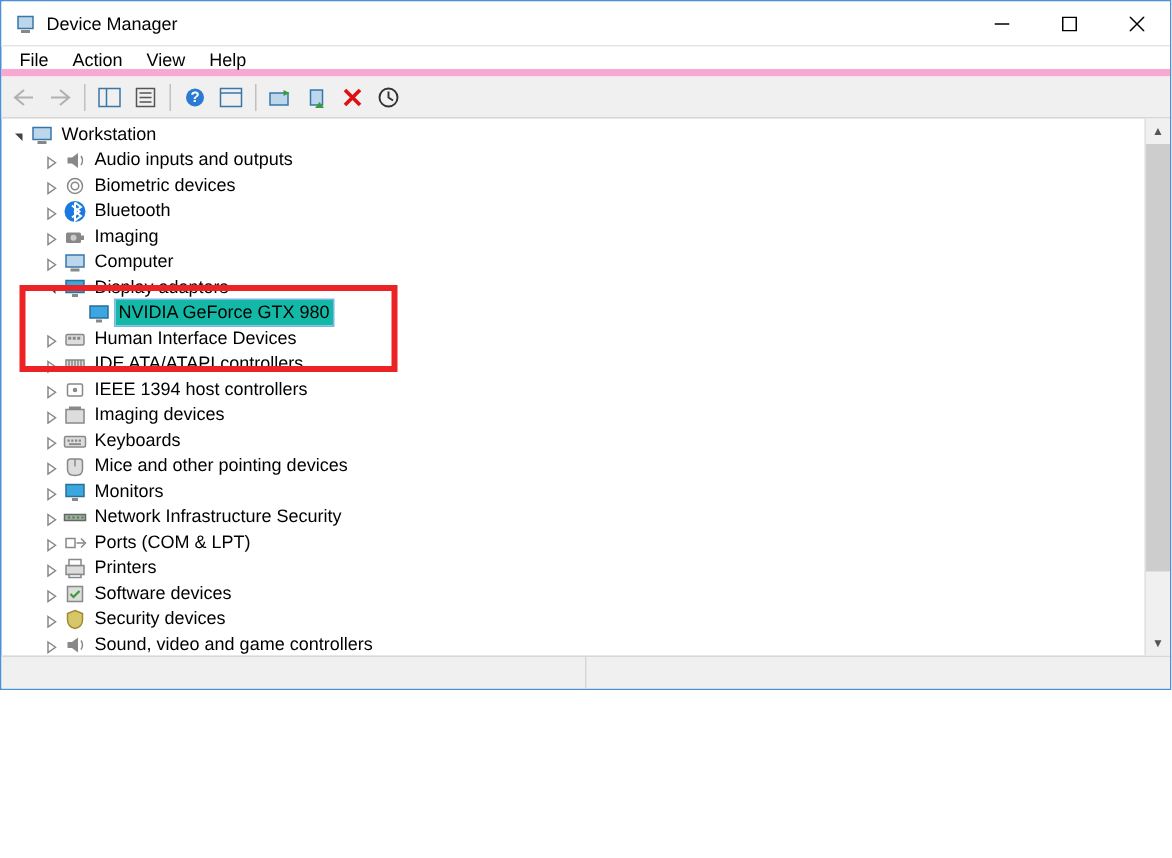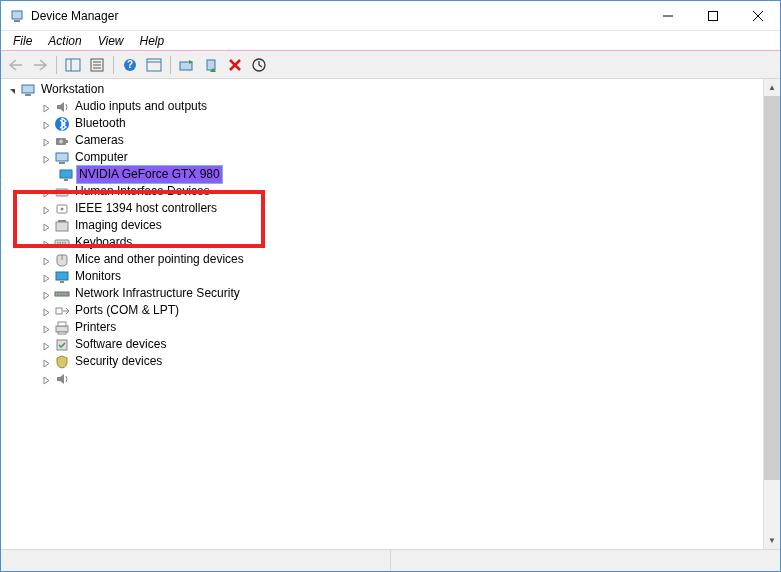--- a/index.html
+++ b/index.html
@@ -4,21 +4,21 @@
 <style>
   * { box-sizing: border-box; }
   html, body {
     margin: 0; padding: 0;
     font-family: "Segoe UI", Tahoma, sans-serif;
     font-size: 12px;
     background: #fff;
     user-select: none;
   }
   .window {
-    width: 781px; height: 572px;
+    width: 781px; height: 460px;
     border: 1px solid #4a90d9;
     display: flex; flex-direction: column;
     position: relative;
   }
   
   .titlebar {
     height: 30px;
     background: #fff;
     display: flex; align-items: center;
     border-bottom: 1px solid #e5e5e5;
@@ -35,24 +35,23 @@
   }
   .win-controls { display: flex; height: 100%; }
   .win-btn {
     width: 45px; height: 100%;
     display: flex; align-items: center; justify-content: center;
     color: #000;
   }
   
   .menubar {
     height: 20px;
-    display: flex; align-items: flex-end;
+    display: flex; align-items: flex-start;
     padding: 0 4px;
-    border-bottom: 1px solid #f9a8d4;
-    font-style: italic;
+    border-bottom: 5px solid #f9a8d4;
   }
   .menu-item {
     padding: 2px 8px;
   }
   
   .toolbar {
     height: 28px;
     display: flex; align-items: center;
     padding: 0 4px;
     gap: 2px;
@@ -95,25 +94,25 @@
     color: #666;
   }
   .tree-icon {
     width: 16px; height: 16px;
     margin: 0 3px 0 1px;
     display: flex; align-items: center; justify-content: center;
     flex-shrink:0;
   }
   .tree-label { padding: 0 2px; }
   .tree-label.selected {
-    background: #8b5cf6;
+    background: #14b8a6;
     outline: 1px solid #7ab7e8;
   }
   .indent-0 { padding-left: 4px; }
-  .indent-1 { padding-left: 38px; }
+  .indent-1 { padding-left: 26px; }
   .indent-2 { padding-left: 42px; }
   
   .highlight-box {
     position: absolute;
     border: 4px solid #ec2224;
     pointer-events: none;
   }
   
   .scrollbar {
     width: 17px;
@@ -285,54 +284,82 @@
           <span class="tree-label">Audio inputs and outputs</span>
         </div>
         <div class="tree-row indent-1">
           <span class="expander">
             <svg width="9" height="9">
               <path d="M2 1 L7 4.5 L2 8 Z" fill="none" stroke="#888"></path>
             </svg>
           </span>
           <span class="tree-icon">
             <svg width="16" height="16" viewBox="0 0 16 16">
+              <circle cx="8" cy="8" r="5" fill="none" stroke="#888"></circle>
+              <circle cx="8" cy="8" r="2.5" fill="none" stroke="#888"></circle>
+            </svg>
+          </span>
+          <span class="tree-label">Biometric devices</span>
+        </div>
+        <div class="tree-row indent-1">
+          <span class="expander">
+            <svg width="9" height="9">
+              <path d="M2 1 L7 4.5 L2 8 Z" fill="none" stroke="#888"></path>
+            </svg>
+          </span>
+          <span class="tree-icon">
+            <svg width="16" height="16" viewBox="0 0 16 16">
               <circle cx="8" cy="8" r="7" fill="#1b7ae0"></circle>
               <path d="M6 4 l5 4 -5 4 M8 2 v12 l4 -3 -4 -3 4 -3 -4 -3" fill="none" stroke="#fff" stroke-width="1.3"></path>
             </svg>
           </span>
           <span class="tree-label">Bluetooth</span>
         </div>
         <div class="tree-row indent-1">
           <span class="expander">
             <svg width="9" height="9">
               <path d="M2 1 L7 4.5 L2 8 Z" fill="none" stroke="#888"></path>
             </svg>
           </span>
           <span class="tree-icon">
             <svg width="16" height="16" viewBox="0 0 16 16">
               <rect x="2" y="5" width="10" height="7" rx="1" fill="#888"></rect>
               <circle cx="7" cy="8.5" r="2" fill="#ccc"></circle>
               <rect x="12" y="7" width="2" height="3" fill="#888"></rect>
             </svg>
           </span>
-          <span class="tree-label">Cameras</span>
+          <span class="tree-label">Imaging</span>
         </div>
         <div class="tree-row indent-1">
           <span class="expander">
             <svg width="9" height="9">
               <path d="M2 1 L7 4.5 L2 8 Z" fill="none" stroke="#888"></path>
             </svg>
           </span>
           <span class="tree-icon">
             <svg width="16" height="16" viewBox="0 0 16 16">
               <rect x="2" y="3" width="12" height="8" fill="#bcd6ec" stroke="#3976a8"></rect>
               <rect x="5" y="12" width="6" height="2" fill="#888"></rect>
             </svg>
           </span>
           <span class="tree-label">Computer</span>
+        </div>
+        <div class="tree-row indent-1">
+          <span class="expander">
+            <svg width="9" height="9">
+              <path d="M2 2 L7 2 L2 7 Z" transform="rotate(90 4.5 4.5)" fill="#444"></path>
+            </svg>
+          </span>
+          <span class="tree-icon">
+            <svg width="16" height="16" viewBox="0 0 16 16">
+              <rect x="2" y="3" width="12" height="8" fill="#3aa7e0" stroke="#2a6f99"></rect>
+              <rect x="6" y="12" width="4" height="2" fill="#888"></rect>
+            </svg>
+          </span>
+          <span class="tree-label">Display adaptors</span>
         </div>
         <div class="tree-row indent-2">
           <span class="expander noexp"></span>
           <span class="tree-icon">
             <svg width="16" height="16" viewBox="0 0 16 16">
               <rect x="2" y="3" width="12" height="8" fill="#3aa7e0" stroke="#2a6f99"></rect>
               <rect x="6" y="12" width="4" height="2" fill="#888"></rect>
             </svg>
           </span>
           <span class="tree-label selected">NVIDIA GeForce GTX 980</span>
@@ -345,20 +372,38 @@
           </span>
           <span class="tree-icon">
             <svg width="16" height="16" viewBox="0 0 16 16">
               <rect x="2" y="5" width="12" height="7" rx="1" fill="#ddd" stroke="#888"></rect>
               <rect x="3.5" y="6.5" width="2" height="2" fill="#888"></rect>
               <rect x="6.5" y="6.5" width="2" height="2" fill="#888"></rect>
               <rect x="9.5" y="6.5" width="2" height="2" fill="#888"></rect>
             </svg>
           </span>
           <span class="tree-label">Human Interface Devices</span>
+        </div>
+        <div class="tree-row indent-1">
+          <span class="expander">
+            <svg width="9" height="9">
+              <path d="M2 1 L7 4.5 L2 8 Z" fill="none" stroke="#888"></path>
+            </svg>
+          </span>
+          <span class="tree-icon">
+            <svg width="16" height="16" viewBox="0 0 16 16">
+              <rect x="2" y="5" width="12" height="6" fill="#ddd" stroke="#888"></rect>
+              <line x1="4" y1="5" x2="4" y2="11" stroke="#888"></line>
+              <line x1="6" y1="5" x2="6" y2="11" stroke="#888"></line>
+              <line x1="8" y1="5" x2="8" y2="11" stroke="#888"></line>
+              <line x1="10" y1="5" x2="10" y2="11" stroke="#888"></line>
+              <line x1="12" y1="5" x2="12" y2="11" stroke="#888"></line>
+            </svg>
+          </span>
+          <span class="tree-label">IDE ATA/ATAPI controllers</span>
         </div>
         <div class="tree-row indent-1">
           <span class="expander">
             <svg width="9" height="9">
               <path d="M2 1 L7 4.5 L2 8 Z" fill="none" stroke="#888"></path>
             </svg>
           </span>
           <span class="tree-icon">
             <svg width="16" height="16" viewBox="0 0 16 16">
               <rect x="3" y="4" width="10" height="8" rx="1" fill="none" stroke="#888"></rect>
@@ -505,20 +550,21 @@
             <svg width="9" height="9">
               <path d="M2 1 L7 4.5 L2 8 Z" fill="none" stroke="#888"></path>
             </svg>
           </span>
           <span class="tree-icon">
             <svg width="16" height="16" viewBox="0 0 16 16">
               <path d="M3 6 h3 l4 -3 v10 l-4 -3 h-3 z" fill="#888"></path>
               <path d="M12 5 q2 3 0 6" fill="none" stroke="#888"></path>
             </svg>
           </span>
+          <span class="tree-label">Sound, video and game controllers</span>
         </div>
       </div>
     <div class="highlight-box" style="left:12px; top:111px; width:252px; height:58px;"></div>
 
     <div class="scrollbar">
       <div class="sb-btn">▲</div>
       <div class="sb-track">
         <div class="sb-thumb"></div>
       </div>
       <div class="sb-btn">▼</div>

